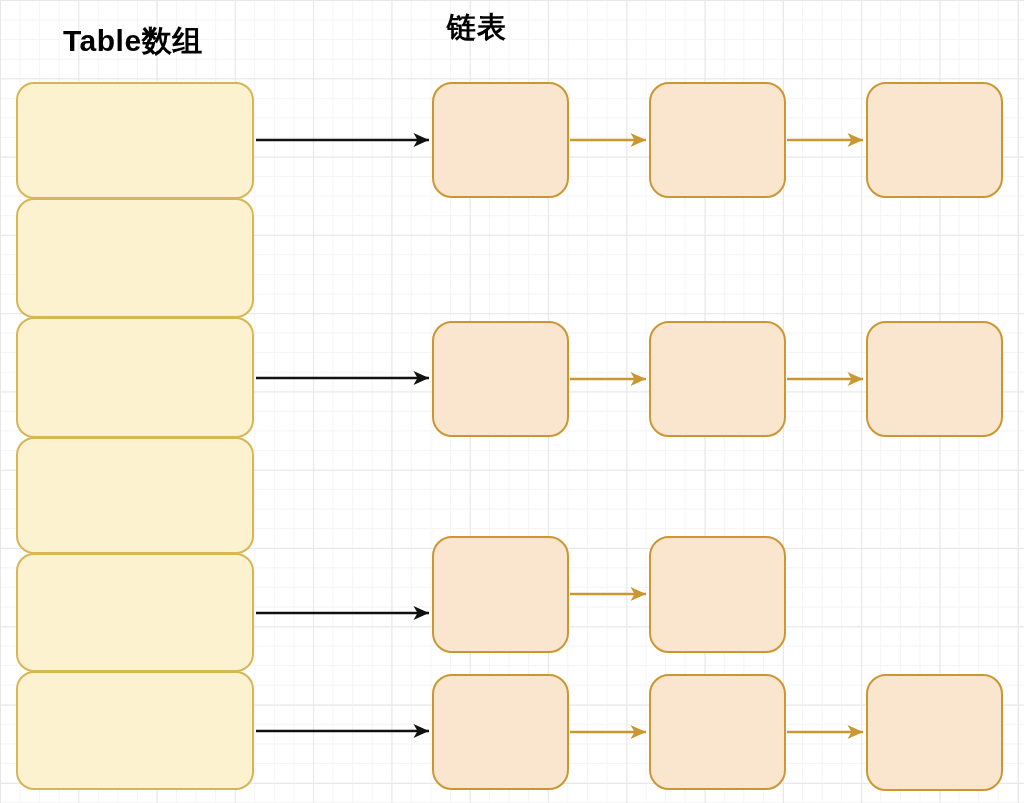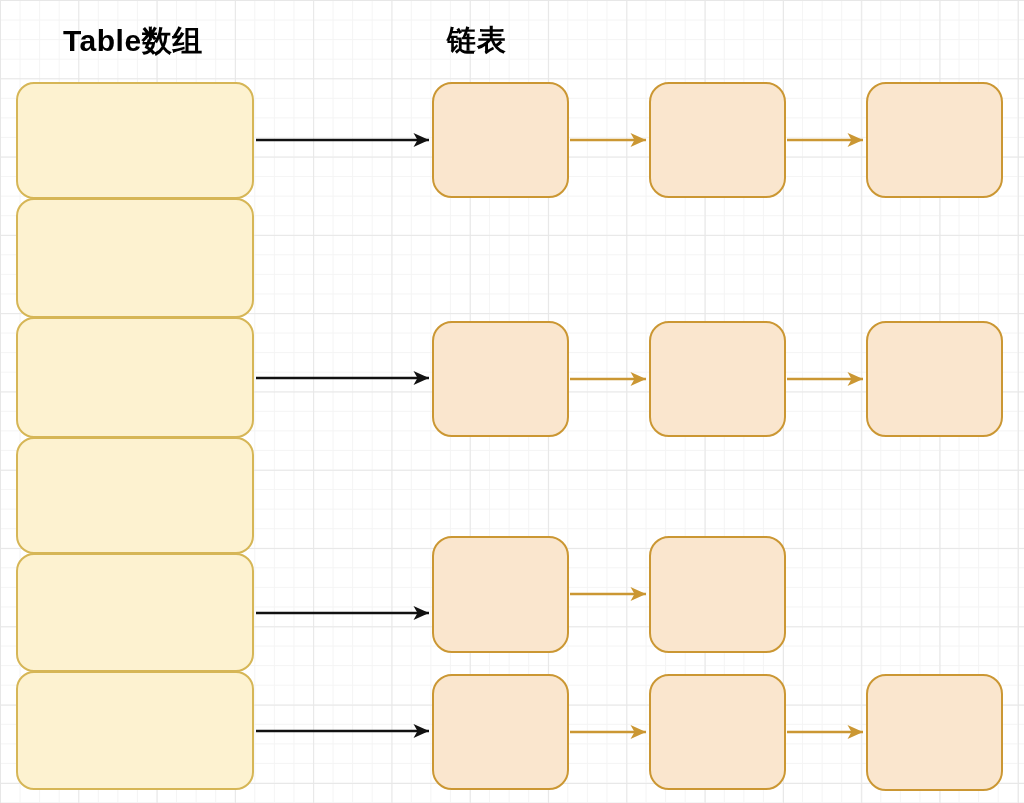--- a/index.html
+++ b/index.html
@@ -22,21 +22,21 @@
     background-size: 78.3px 78.3px, 78.3px 78.3px, 19.575px 19.575px, 19.575px 19.575px;
   }
   .diagram-label {
     position: absolute;
     color: #000000;
     font-weight: 600;
     white-space: nowrap;
     line-height: 1.1;
   }
   #label-table { left: 63px; top: 24px; font-size: 30px; letter-spacing: 0.5px; }
-  #label-list  { left: 447px; top: 25px; font-size: 29px; letter-spacing: 1px; }
+  #label-list  { left: 447px; top: 12px; font-size: 29px; letter-spacing: 1px; }
   .table-cell {
     position: absolute;
     box-sizing: border-box;
     border-radius: 18px;
     border-style: solid;
     border-width: 2px;
   }
   .list-node {
     position: absolute;
     box-sizing: border-box;

